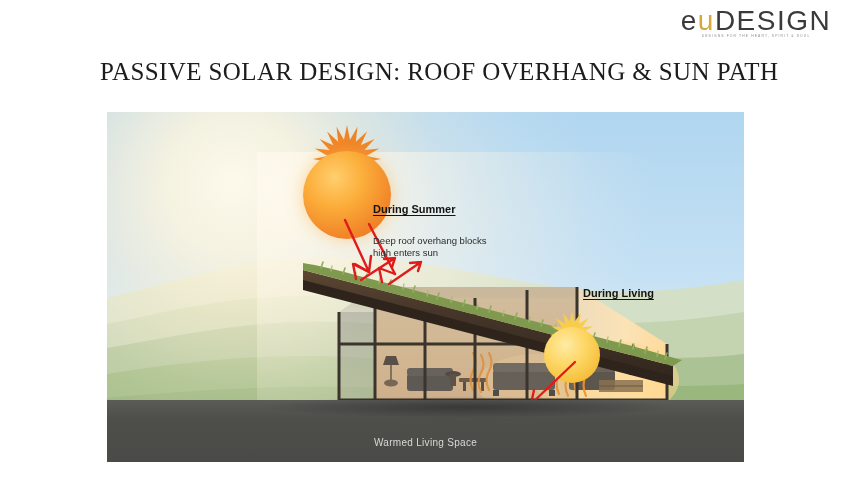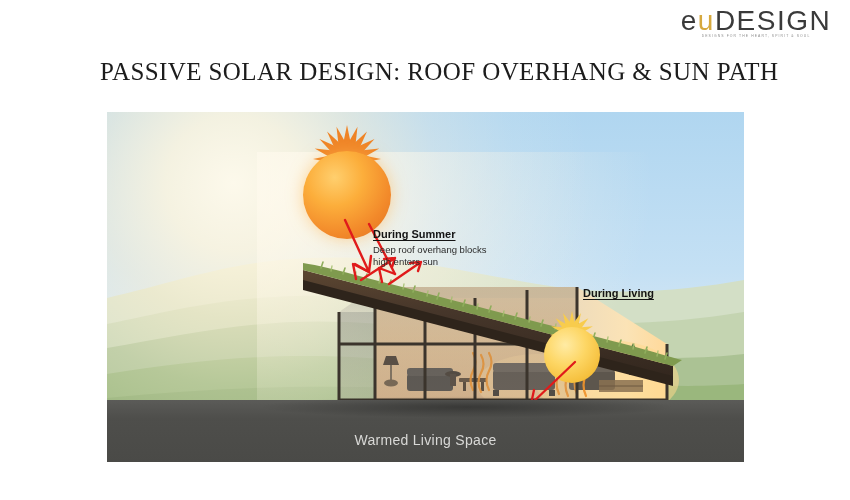--- a/index.html
+++ b/index.html
@@ -80,21 +80,21 @@
   }
   .ground-shadow{
     position:absolute;left:150px;bottom:44px;width:420px;height:22px;
     background:radial-gradient(ellipse at 50% 50%,rgba(0,0,0,.35) 0%,rgba(0,0,0,0) 70%);
   }
 
   
   .caption{
     position:absolute; left:0; right:0; bottom:14px;
     text-align:center; color:#d8d8d6;
-    font-size:14px; letter-spacing:.3px;
+    font-size:10px; letter-spacing:.3px;
   }
 
   
   .sun-summer{
     position:absolute; left:170px; top:13px;
     width:140px; height:140px;
   }
   .sun-core{
     position:absolute; left:26px; top:26px; width:88px; height:88px;
     border-radius:50%;
@@ -134,23 +134,23 @@
 
   
   .anno{position:absolute;}
   .anno-title{
     font-size:11px;font-weight:bold;color:#141414;
     text-decoration:underline; text-underline-offset:2px;
     white-space:nowrap;
   }
   .anno-body{
     font-size:9.5px;color:#2b2b2b;line-height:12px;
-    margin-top:4px;white-space:nowrap;
-  }
-  .anno-summer{left:266px;top:116px;}
+    margin-top:20px;white-space:nowrap;
+  }
+  .anno-summer{left:266px;top:91px;}
   .anno-winter{left:476px;top:175px;}
 </style>
 </head>
 <body>
 
 <div class="logo-block">
   <div class="logo-word"><span>e</span><span class="logo-u">u</span><span>DESIGN</span></div>
   <div class="logo-tag">DESIGNS FOR THE HEART, SPIRIT &amp; SOUL</div>
 </div>
 

